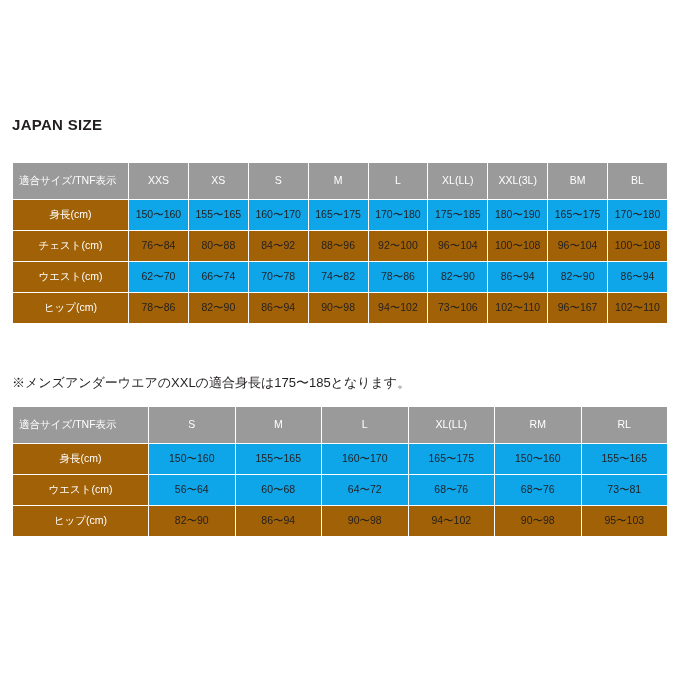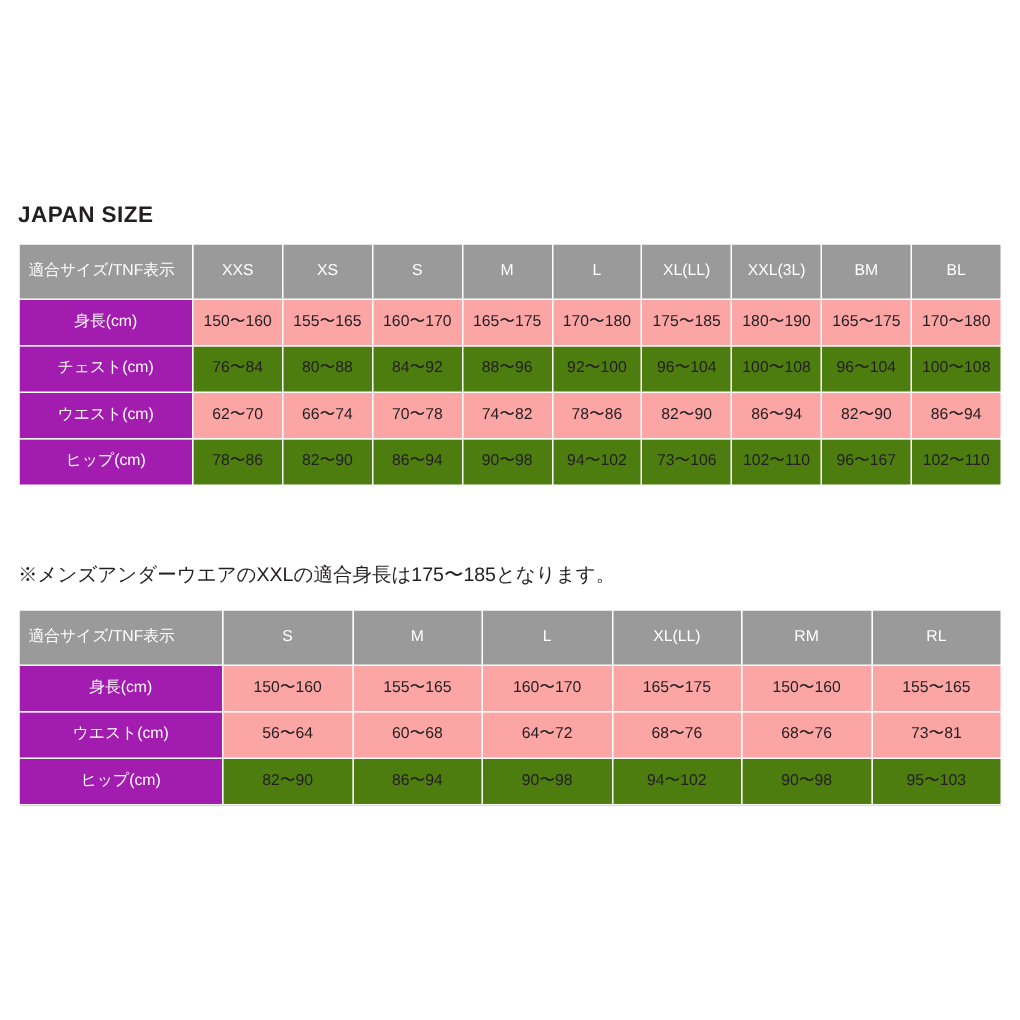--- a/index.html
+++ b/index.html
@@ -22,21 +22,20 @@
     padding: 0 12px;
   }
   .title {
     position: absolute;
     top: 116px;
     left: 12px;
     font-size: 15px;
     font-weight: bold;
     letter-spacing: 0.3px;
     color: #231f20;
-    margin-top: 19px;
   }
   .section-label {
     font-size: 11px;
     color: #231f20;
     margin: 0 0 6px 0;
     letter-spacing: 0.2px;
   }
   .section-label .sq {
     display: inline-block;
     width: 7px;
@@ -80,30 +79,30 @@
     font-weight: normal;
   }
   table.size thead th.corner {
     background: #9a9a9a;
     color: #ffffff;
     text-align: left;
     padding-left: 6px;
   }
   
   table.size tbody th.rowlabel {
-    background: #a21caf;
+    background: #a16207;
     color: #ffffff;
     height: 30px;
   }
   table.size tbody td {
-    background: #fca5a5;
+    background: #0ea5e9;
     height: 30px;
   }
   table.size tbody tr.alt td {
-    background: #4d7c0f;
+    background: #a16207;
   }
   .note {
     position: absolute;
     top: 374px;
     left: 12px;
     font-size: 13px;
     color: #231f20;
   }
   
   .sec-women table.size {

